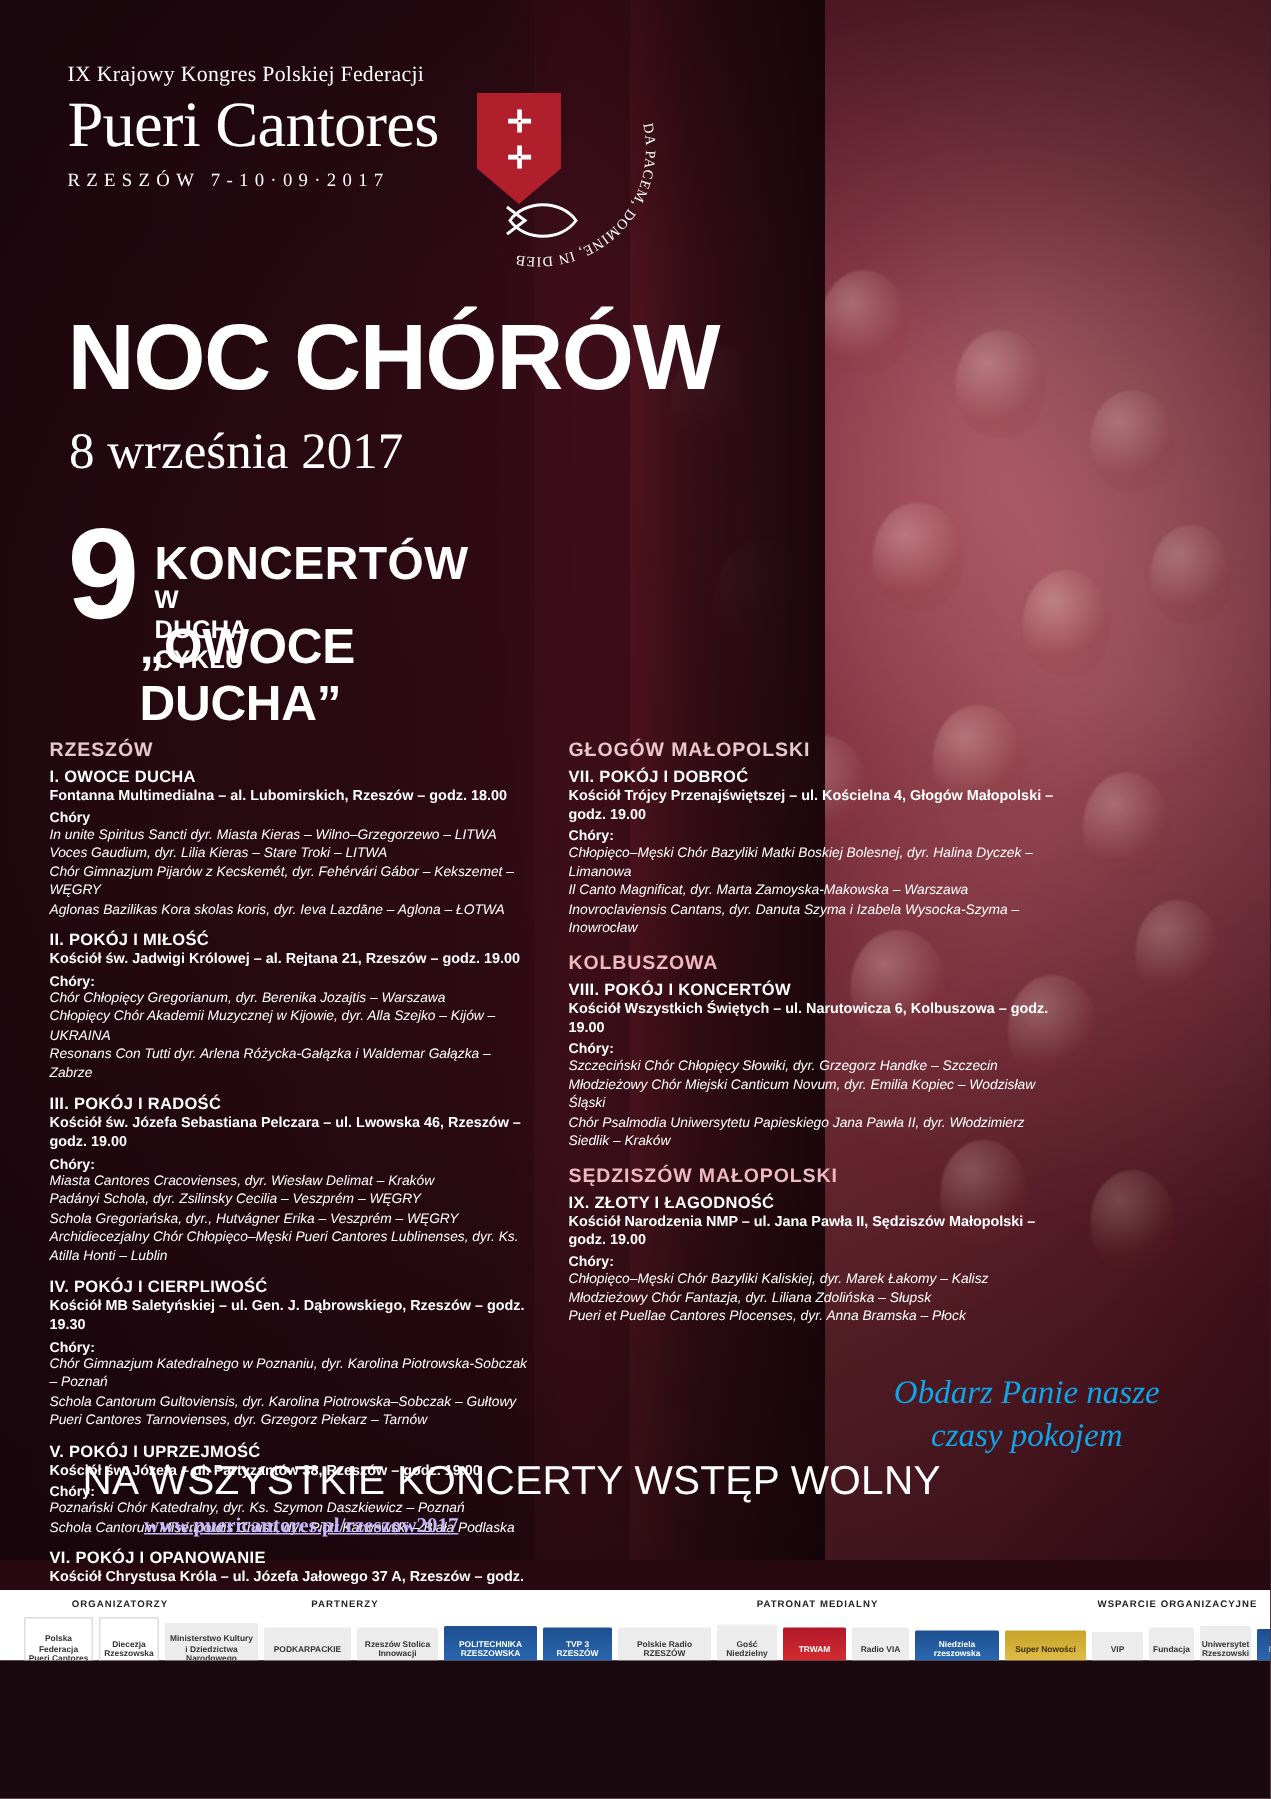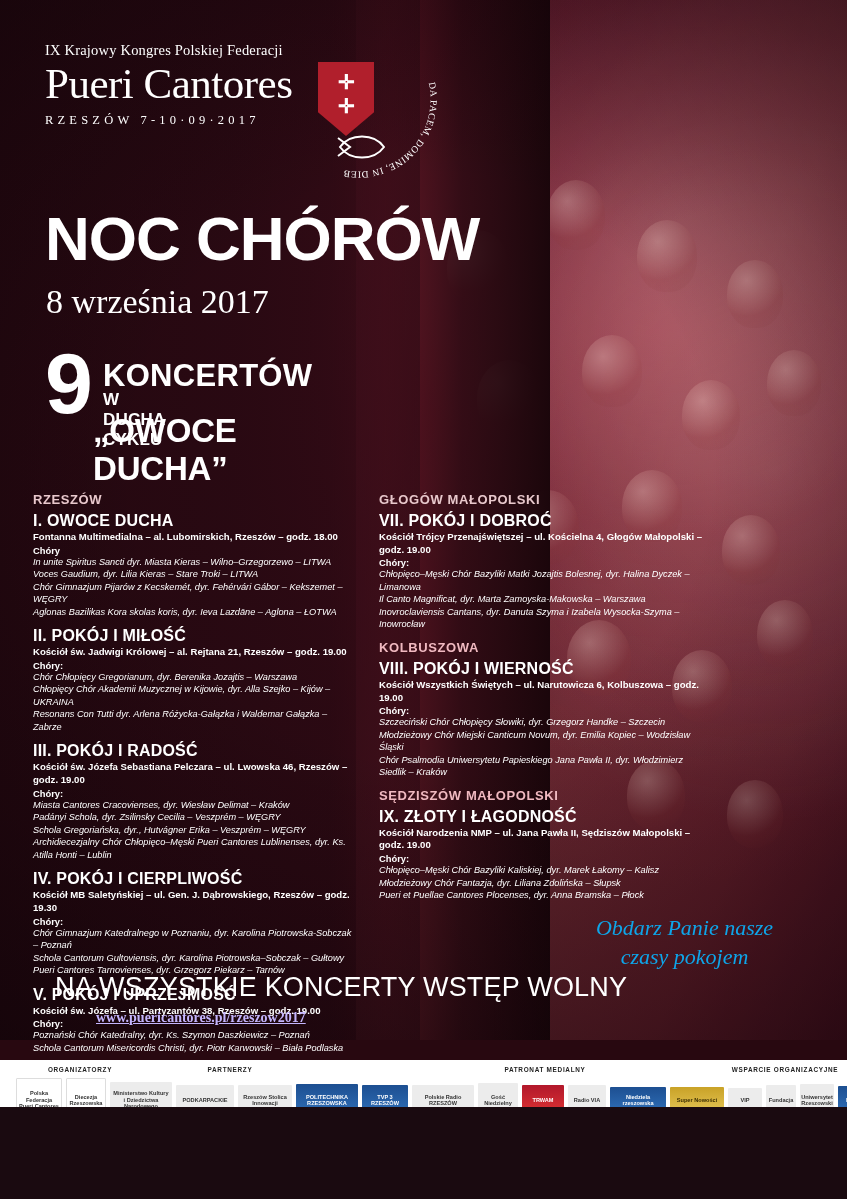--- a/index.html
+++ b/index.html
@@ -215,21 +215,21 @@
     font-weight: bold;
     letter-spacing: 0.6px;
     margin-bottom: 5px;
     text-transform: uppercase;
   }
   .city-head.accent { color: #f0b9c0; }
   .conc {
     margin-bottom: 9px;
   }
   .conc-title {
-    font-size: 16px;
+    font-size: 11px;
     font-weight: bold;
     letter-spacing: 0.2px;
     margin-bottom: 1px;
   }
   .conc-place {
     font-size: 9.6px;
     font-weight: bold;
     line-height: 1.32;
     margin-bottom: 1px;
   }
@@ -452,30 +452,30 @@
     </div>
 
     <div class="col right">
 
       <div>
         <div class="city-head">GŁOGÓW MAŁOPOLSKI</div>
         <div class="conc">
           <div class="conc-title">VII. POKÓJ I DOBROĆ</div>
           <div class="conc-place">Kościół Trójcy Przenajświętszej – ul. Kościelna 4, Głogów Małopolski – godz. 19.00</div>
           <div class="chory-label">Chóry:</div>
-          <div class="chor">Chłopięco–Męski Chór Bazyliki Matki Jozajtis Bolesnej, dyr. Halina Dyczek – Limanowa</div>
+          <div class="chor">Chłopięco–Męski Chór Bazyliki Matki Boskiej Bolesnej, dyr. Halina Dyczek – Limanowa</div>
           <div class="chor">Il Canto Magnificat, dyr. Marta Zamoyska-Makowska – Warszawa</div>
           <div class="chor">Inovroclaviensis Cantans, dyr. Danuta Szyma i Izabela Wysocka-Szyma – Inowrocław</div>
         </div>
       </div>
 
       <div>
         <div class="city-head accent">KOLBUSZOWA</div>
         <div class="conc">
-          <div class="conc-title">VIII. POKÓJ I WIERNOŚĆ</div>
+          <div class="conc-title">VIII. POKÓJ I KONCERTÓW</div>
           <div class="conc-place">Kościół Wszystkich Świętych – ul. Narutowicza 6, Kolbuszowa – godz. 19.00</div>
           <div class="chory-label">Chóry:</div>
           <div class="chor">Szczeciński Chór Chłopięcy Słowiki, dyr. Grzegorz Handke – Szczecin</div>
           <div class="chor">Młodzieżowy Chór Miejski Canticum Novum, dyr. Emilia Kopiec – Wodzisław Śląski</div>
           <div class="chor">Chór Psalmodia Uniwersytetu Papieskiego Jana Pawła II, dyr. Włodzimierz Siedlik – Kraków</div>
         </div>
       </div>
 
       <div>
         <div class="city-head accent">SĘDZISZÓW MAŁOPOLSKI</div>

